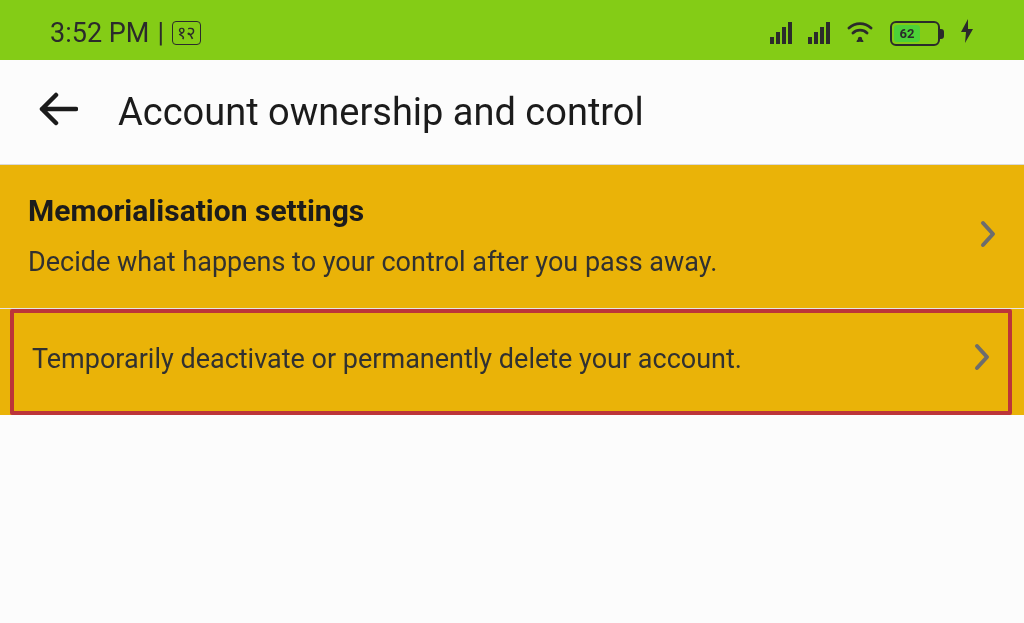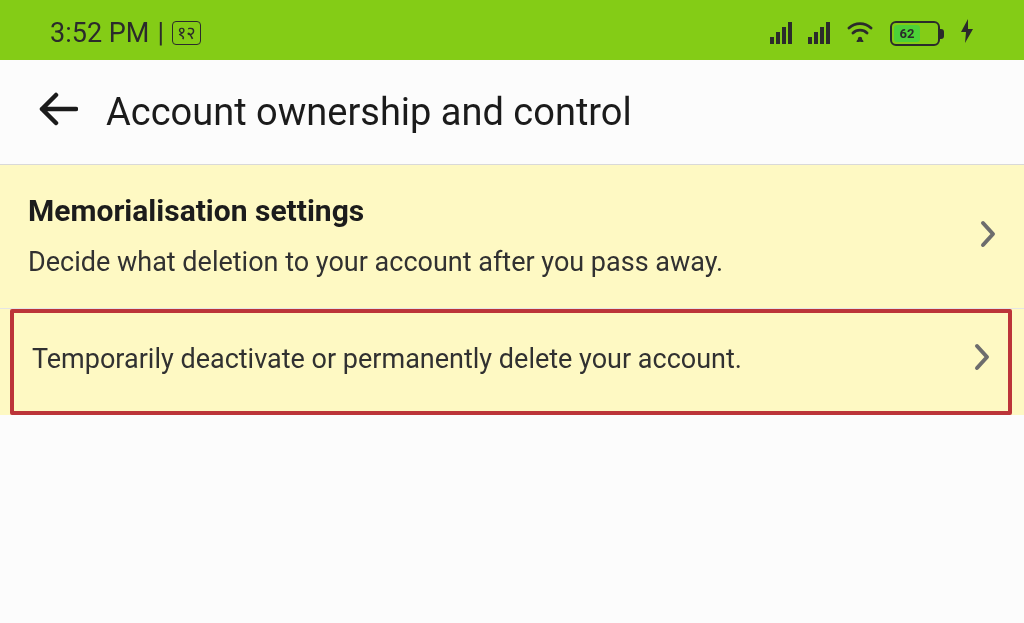--- a/index.html
+++ b/index.html
@@ -92,36 +92,36 @@
       border: 1.5px solid #2b2b2b;
       padding: 0 4px;
       font-size: 18px;
       border-radius: 4px;
       line-height: 22px;
     }
     .header {
       display: flex;
       align-items: center;
       padding: 30px 38px 30px 38px;
-      gap: 28px;
+      gap: 40px;
       border-bottom: 1.5px solid #d9d9d9;
       background: #fcfcfc;
     }
     .back-arrow {
       font-size: 36px;
       line-height: 1;
       color: #1b1b1b;
     }
     .header-title {
       font-size: 38px;
       color: #1b1b1b;
       font-weight: 400;
     }
     .content {
-      background: #fef9c3;
+      background: #eab308;
     }
     .item {
       padding: 28px 28px 30px 28px;
       display: flex;
       align-items: center;
       justify-content: space-between;
       border-bottom: 1.5px solid #e5e5e5;
     }
     .item-texts {
       display: flex;
@@ -202,21 +202,21 @@
       </svg>
   </span>
   <h1 class="header-title">Account ownership and control</h1>
 </div>
 
 <div class="content">
 
   <div class="item">
     <div class="item-texts">
       <div class="item-title">Memorialisation settings</div>
-      <div class="item-sub">Decide what deletion to your account after you pass away.</div>
+      <div class="item-sub">Decide what happens to your control after you pass away.</div>
     </div>
     <span class="chevron">
       <svg width="16" height="28" viewBox="0 0 16 28">
           <path d="M3 3 L13 14 L3 25" stroke="#6d6d6d" stroke-width="4" fill="none" stroke-linecap="round" stroke-linejoin="round"></path>
         </svg>
     </span>
   </div>
 
   <div class="highlight-wrapper">
     <div class="highlight">

